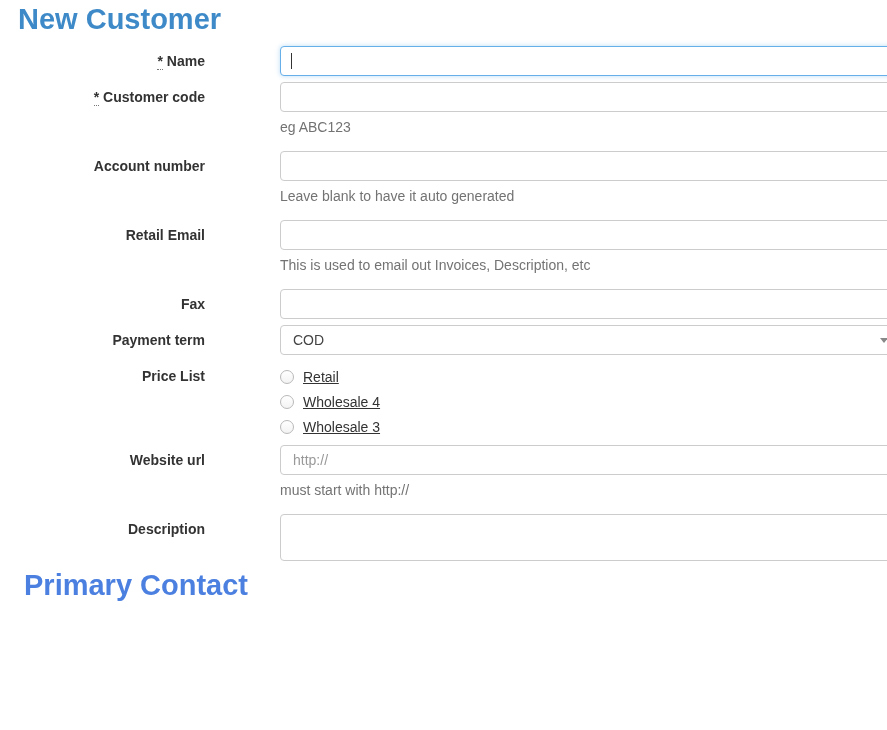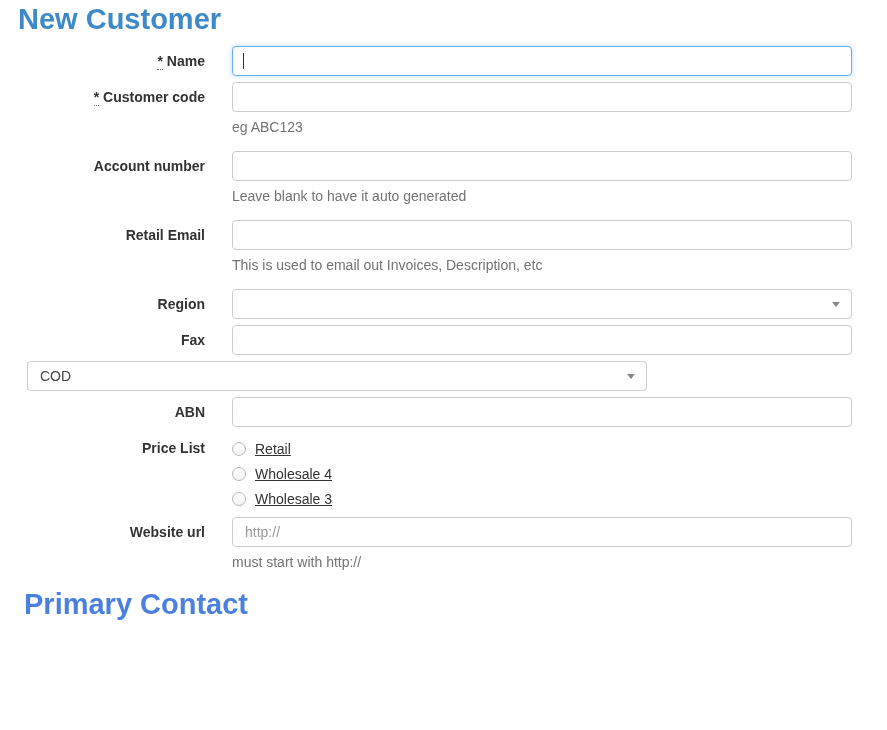--- a/index.html
+++ b/index.html
@@ -24,21 +24,21 @@
     margin:0;padding:3px 8px 0 18px;
     font-size:29px;line-height:33px;font-weight:bold;
     color:var(--heading-primary);
   }
   h1.section-title{
     margin:8px 0 0 24px;padding:0;
     font-size:29px;line-height:33px;font-weight:bold;
     color:var(--heading-secondary);
   }
   form.customer-form{margin-top:10px;}
-  .form-row{display:flex;margin-bottom:6px;}
+  .form-row{display:flex;margin-bottom:6px;gap:48px;}
   .label-col{
     width:205px;flex:0 0 205px;
     text-align:right;font-weight:bold;color:var(--label-text);
     padding-top:7px;line-height:16px;
   }
   .req{
     border-bottom:1px dotted #777;
     margin-right:4px;
   }
   .control-col{margin-left:27px;width:620px;flex:0 0 620px;position:relative;}
@@ -123,57 +123,41 @@
   </div>
 
   <div class="form-row">
     <label class="label-col"><span>Retail Email</span></label>
     <div class="control-col">
       <input type="text" class="form-input" value="" style="">
       <p class="help-block">This is used to email out Invoices, Description, etc</p>
     </div>
   </div>
 
-  <div class="form-row">
-    <label class="label-col"><span>Region</span></label>
-    <div class="control-col">
-      <div class="select-wrap">
-        <select>
-          <option></option>
-        </select>
-        <span class="caret-down"></span>
-      </div>
-    </div>
-  </div>
 
 
   <div class="form-row">
     <label class="label-col"><span>Fax</span></label>
     <div class="control-col">
       <input type="text" class="form-input" value="" style="">
     </div>
   </div>
 
   <div class="form-row">
+    <label class="label-col"><span>Payment term</span></label>
     <div class="control-col">
       <div class="select-wrap">
         <select>
           <option>COD</option>
         </select>
         <span class="caret-down"></span>
       </div>
     </div>
   </div>
 
-  <div class="form-row">
-    <label class="label-col"><span>ABN</span></label>
-    <div class="control-col">
-      <input type="text" class="form-input" value="" style="">
-    </div>
-  </div>
 
   <div class="form-row">
     <label class="label-col"><span>Price List</span></label>
     <div class="control-col">
       <div class="radio-group">
         <div class="radio-row">
           <span class="radio-dot"></span>
           <span class="radio-label">Retail</span>
         </div>
         <div class="radio-row">
@@ -189,16 +173,22 @@
   </div>
 
   <div class="form-row">
     <label class="label-col"><span>Website url</span></label>
     <div class="control-col">
       <input type="text" class="form-input" placeholder="http://" style="">
       <p class="help-block">must start with http://</p>
     </div>
   </div>
 
+  <div class="form-row">
+    <label class="label-col"><span>Description</span></label>
+    <div class="control-col">
+      <textarea class="form-textarea" style=""></textarea>
+    </div>
+  </div>
 
 </form>
 
 <h1 class="section-title">Primary Contact</h1>
 
 </body></html>

